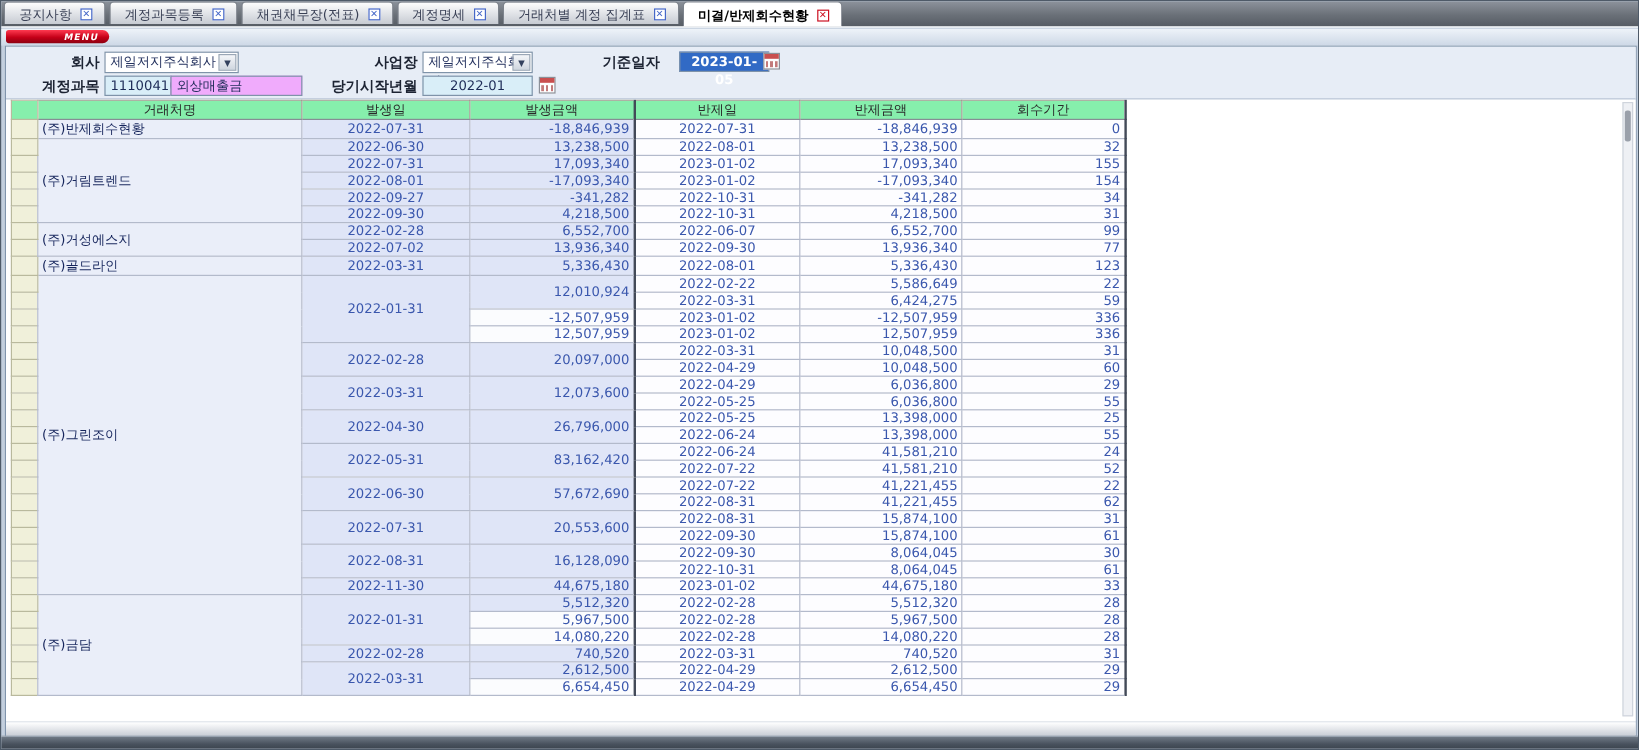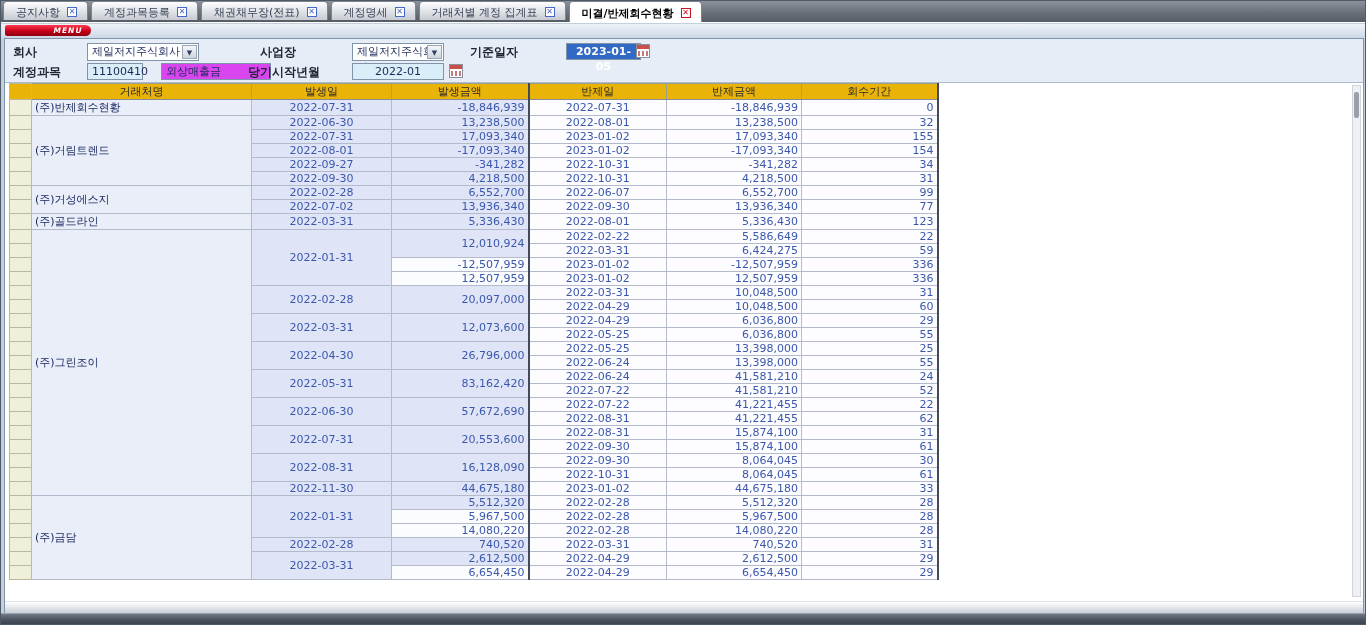--- a/index.html
+++ b/index.html
@@ -27,45 +27,45 @@
                border-radius:3px 7px 7px 3px; color:#fff; font-size:7.5px; font-weight:bold;
                font-style:italic; text-align:center; line-height:11px; letter-spacing:1px; cursor:pointer;padding-left:40px; }
 
   
   .content { position:absolute; left:3px; top:37px; width:1360px; height:576px;
              background:#ffffff; border:1px solid #8094ac; }
 
   
   .formarea { position:absolute; left:0; top:0; width:100%; height:44px;
               background:#e7edf6; border-bottom:1px solid #aebccd; }
-  .flabel { position:absolute; font-size:12px; font-weight:bold; color:#1d2433; line-height:17px; }
+  .flabel { position:absolute; font-size:12px; font-weight:bold; color:#1d2433; text-align:right; line-height:17px; }
   .combo { position:absolute; height:18px; background:#fff; border:1px solid #7f93a9;
            font-size:11px; color:#23315e; line-height:16px; padding-left:4px; cursor:pointer; }
   .combo .arrow { position:absolute; right:1px; top:1px; bottom:1px; width:15px;
                   background:linear-gradient(#f4f6f9,#cfd6df); border:1px solid #9aa7b6;
                   font-size:7px; color:#33415e; text-align:center; line-height:14px; }
   .field { position:absolute; height:17px; border:1px solid #7f93a9; font-size:11px;
            line-height:15px; padding:0 4px; color:#1c2a56; }
   .field.sel { background:#316ac5; color:#fff; text-align:center; font-weight:bold; }
   .field.cyan { background:#d9eef8; }
-  .field.pink { background:#d946ef;margin-left:19px; }
+  .field.pink { background:#f0abfc; }
   .field.center { text-align:center; }
   .cal-icon { position:absolute; width:14px; height:14px; background:#fdfdfd; border:1px solid #8a8f98;
               cursor:pointer; }
   .cal-icon::before { content:""; position:absolute; left:0; right:0; top:0; height:4px; background:#c94f4f; }
   .cal-icon::after { content:""; position:absolute; left:1px; right:1px; top:6px; bottom:1px;
               background:repeating-linear-gradient(90deg,#b45a5a 0 2px,#fff 2px 4px); opacity:.8; }
 
   
   .tablearea { position:absolute; left:0; top:44px; width:100%; height:518px; background:#fff; overflow:hidden; }
   table.grid { border-collapse:collapse; table-layout:fixed; width:928px; margin-left:4px;
                border:1px solid #6f7686; border-right:2px solid #434a58; }
   .grid td { border:1px solid #b3bacb; height:13.74px; font-size:11px; overflow:hidden;
              white-space:nowrap; padding:0 3px; }
-  .grid tr.hdr td { background:#eab308; border:1px solid #9aa08e; border-bottom:1px solid #878d95;
+  .grid tr.hdr td { background:#86efac; border:1px solid #9aa08e; border-bottom:1px solid #878d95;
                     color:#2a2a2a; text-align:center; font-size:11px; height:12px; }
   td.rowhdr { background:#f0f0da; border-color:#b9b99d !important; }
   td.cust  { background:#eaeef9; color:#16255c; text-align:left; vertical-align:middle; }
   td.odate { background:#dfe5f7; color:#3a57ad; text-align:center; vertical-align:middle; }
   td.oamt  { color:#3a57ad; text-align:right; vertical-align:middle; }
   td.oamt.first { background:#dfe5f7; }
   td.oamt.rest  { background:#fbfcfe; }
   td.sdate { background:#fdfdff; color:#3a57ad; text-align:center; }
   td.samt  { background:#fdfdff; color:#3a57ad; text-align:right; }
   td.days  { background:#fdfdff; color:#3a57ad; text-align:right; }

